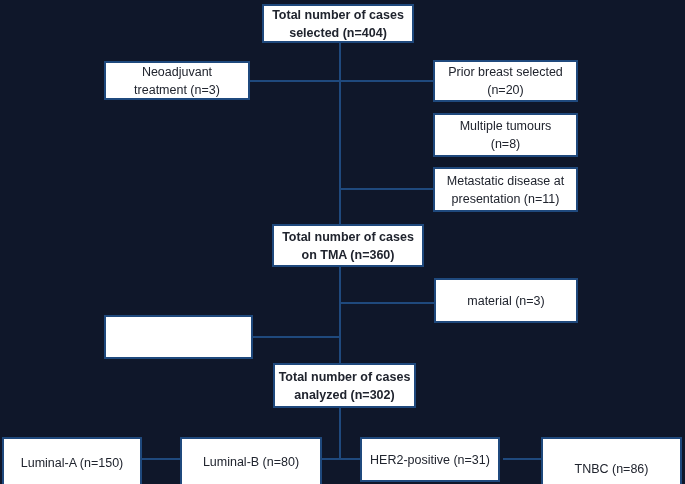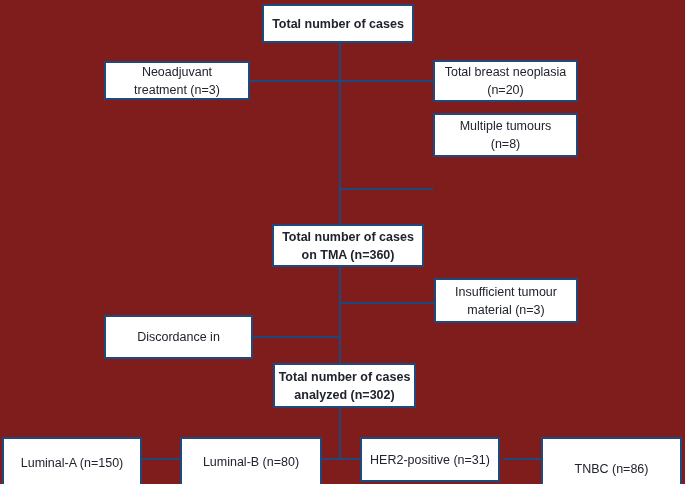--- a/index.html
+++ b/index.html
@@ -3,21 +3,21 @@
 <meta charset="utf-8">
 <style>
   :root{
     --line-color:#1f497d;
     --text-color:#20242e;
   }
   html,body{margin:0;padding:0;background:#ffffff;}
   .canvas{
     position:relative;
     width:685px;height:484px;
-    background:#7f1d1d;
+    background:#0f172a;
     font-family:"Liberation Sans", sans-serif;
     color:var(--text-color);
     overflow:hidden;
   }
   .node{
     position:absolute;
     box-sizing:border-box;
     border:2px solid var(--line-color);
     background:#ffffff;
     display:flex;
@@ -51,50 +51,53 @@
   <div class="line v" style="left:339px;top:266px;height:97px"></div>
   <div class="line h" style="top:302px;left:340px;width:94px"></div>
   <div class="line h" style="top:336px;left:253px;width:87px"></div>
   <div class="line v" style="left:339px;top:408px;height:51px"></div>
   <div class="line h" style="top:458px;left:142px;width:38px"></div>
   <div class="line h" style="top:458px;left:322px;width:38px"></div>
   <div class="line h" style="top:458px;left:503px;width:38px"></div>
 
   <div class="node bold" style="left:262px;top:4px;width:152px;height:39px">
     <span>Total number of cases</span>
+    <span>selected (n=404)</span>
   </div>
 
   <div class="node" style="left:104px;top:61px;width:146px;height:39px">
     <span>Neoadjuvant</span>
     <span>treatment (n=3)</span>
   </div>
 
   <div class="node" style="left:433px;top:60px;width:145px;height:42px">
-    <span>Total breast neoplasia</span>
+    <span>Prior breast selected</span>
     <span>(n=20)</span>
   </div>
 
   <div class="node" style="left:433px;top:113px;width:145px;height:44px">
     <span>Multiple tumours</span>
     <span>(n=8)</span>
   </div>
 
+  <div class="node" style="left:433px;top:167px;width:145px;height:45px">
+    <span>Metastatic disease at</span>
+    <span>presentation (n=11)</span>
+  </div>
 
   <div class="node bold" style="left:272px;top:224px;width:152px;height:43px">
     <span>Total number of cases</span>
     <span>on TMA (n=360)</span>
   </div>
 
   <div class="node" style="left:434px;top:278px;width:144px;height:45px">
-    <span>Insufficient tumour</span>
     <span>material (n=3)</span>
   </div>
 
   <div class="node" style="left:104px;top:315px;width:149px;height:44px">
-    <span>Discordance in</span>
   </div>
 
   <div class="node bold" style="left:273px;top:363px;width:143px;height:45px">
     <span>Total number of cases</span>
     <span>analyzed (n=302)</span>
   </div>
 
   <div class="node" style="left:2px;top:437px;width:140px;height:52px">
     <span>Luminal-A (n=150)</span>
   </div>

